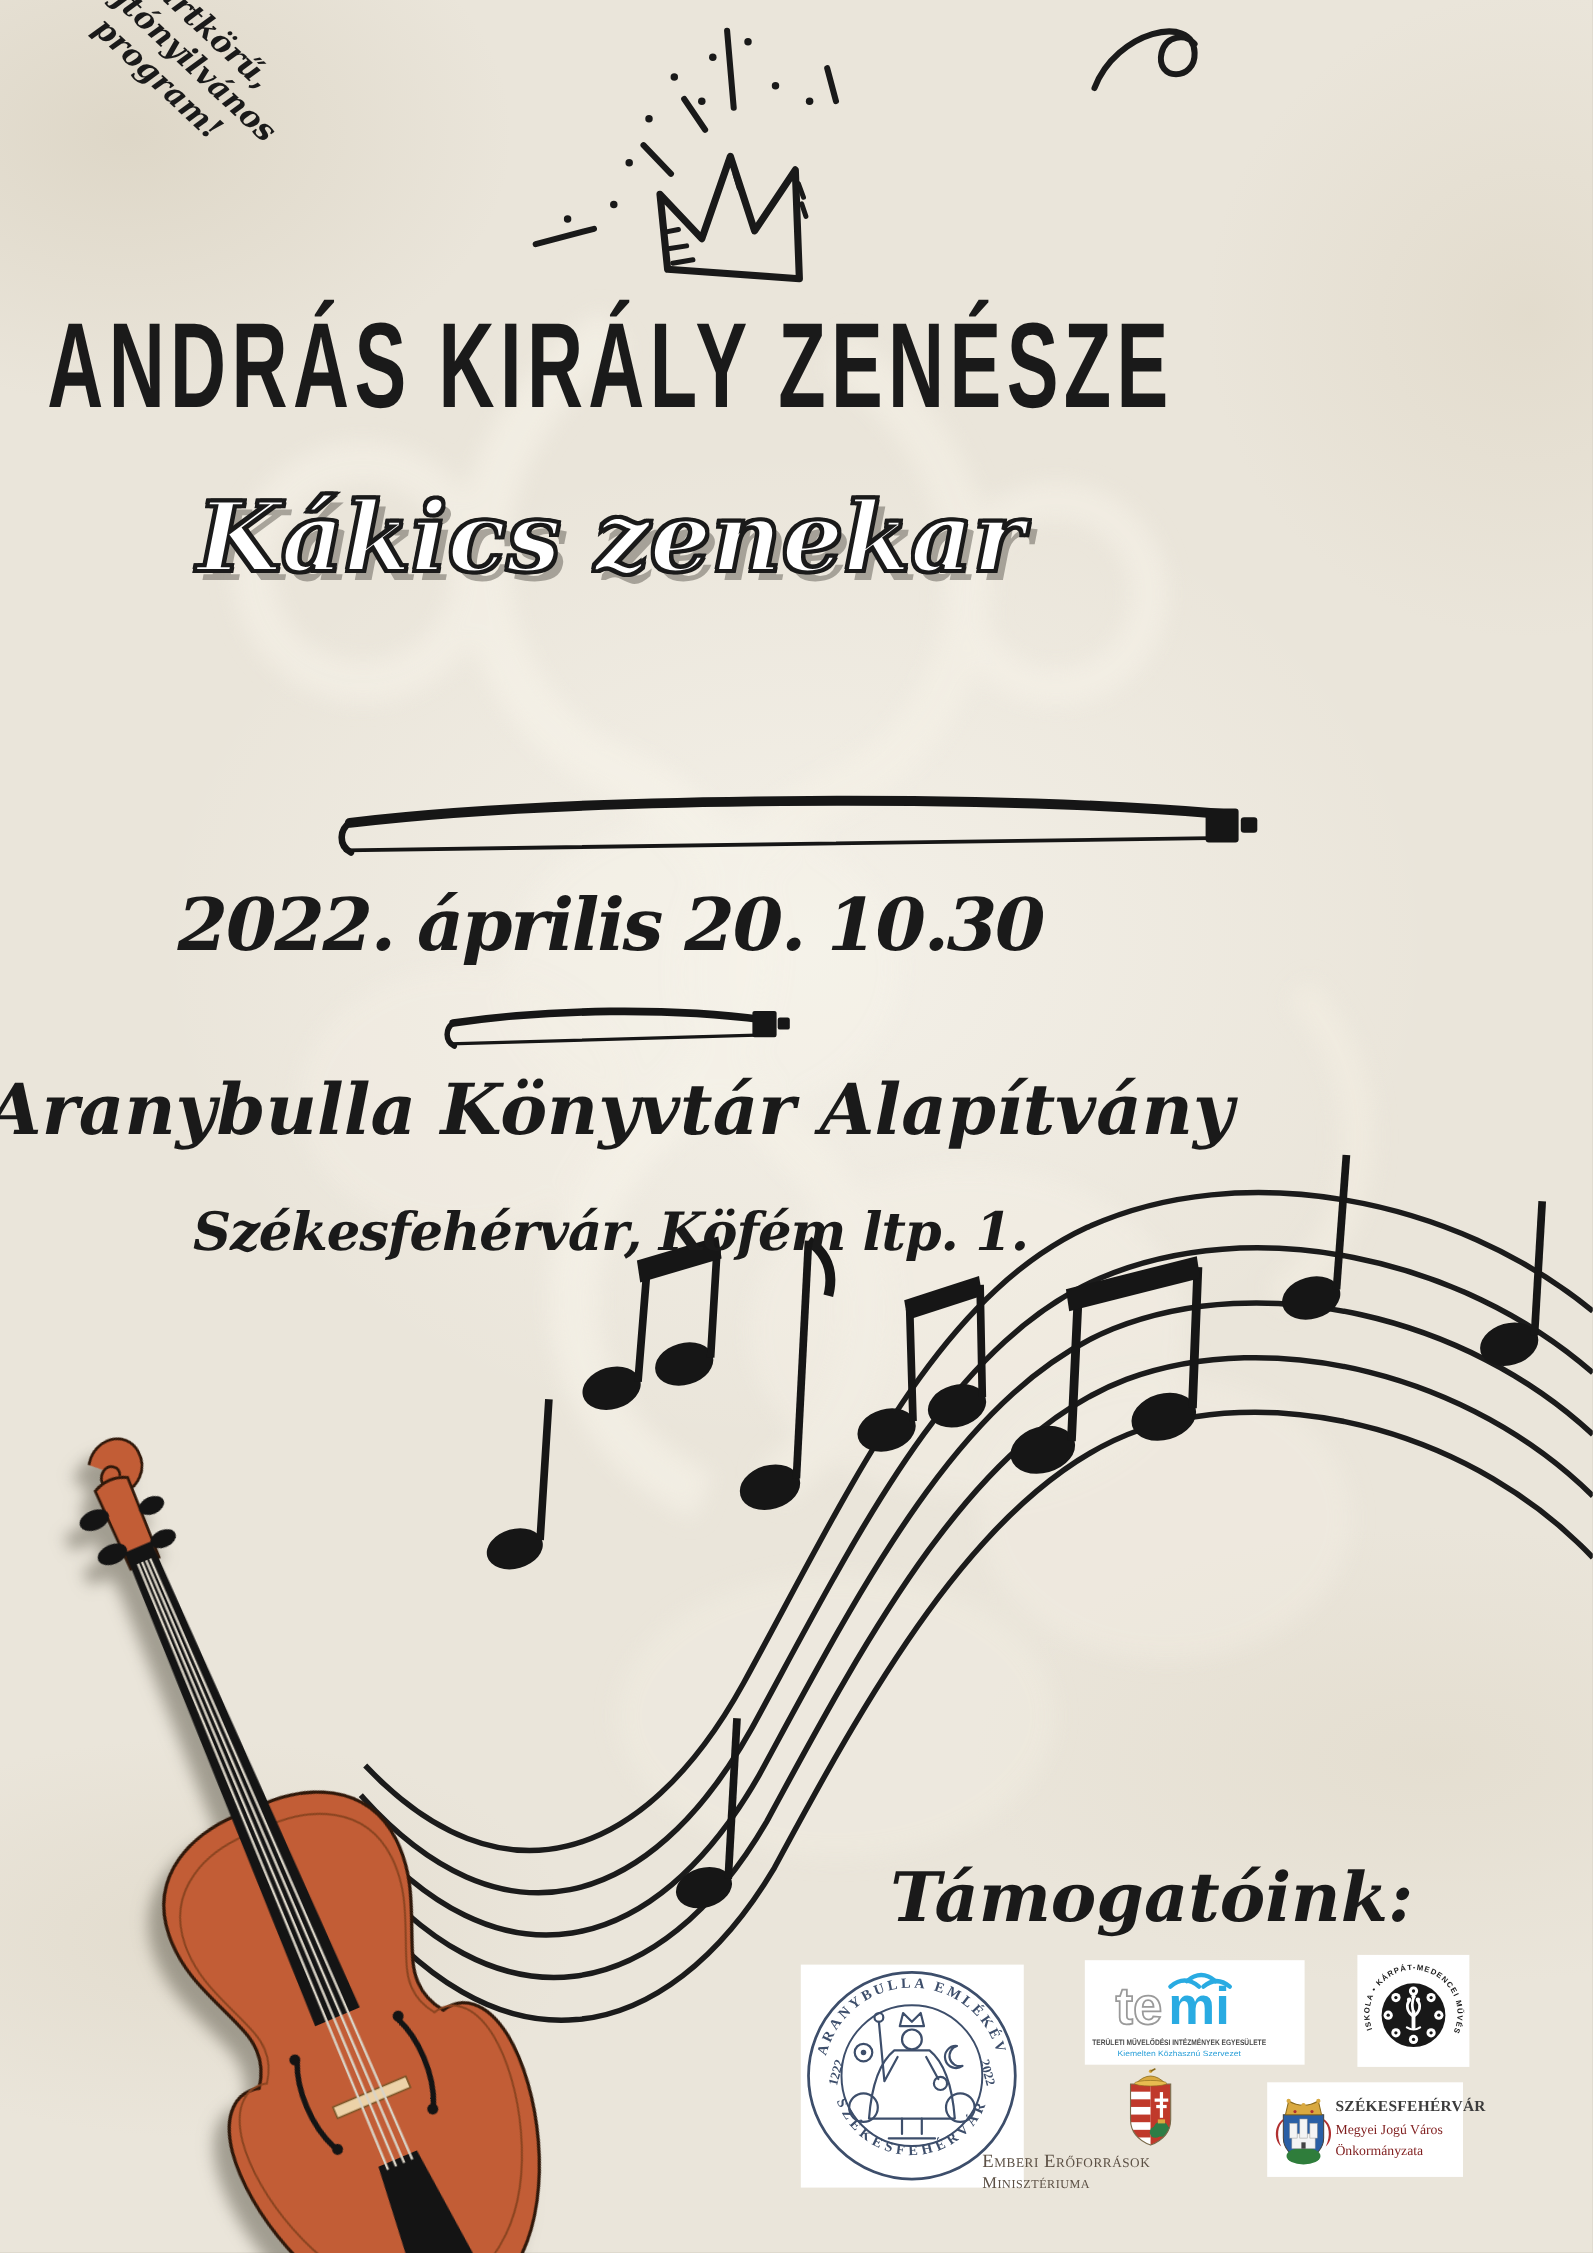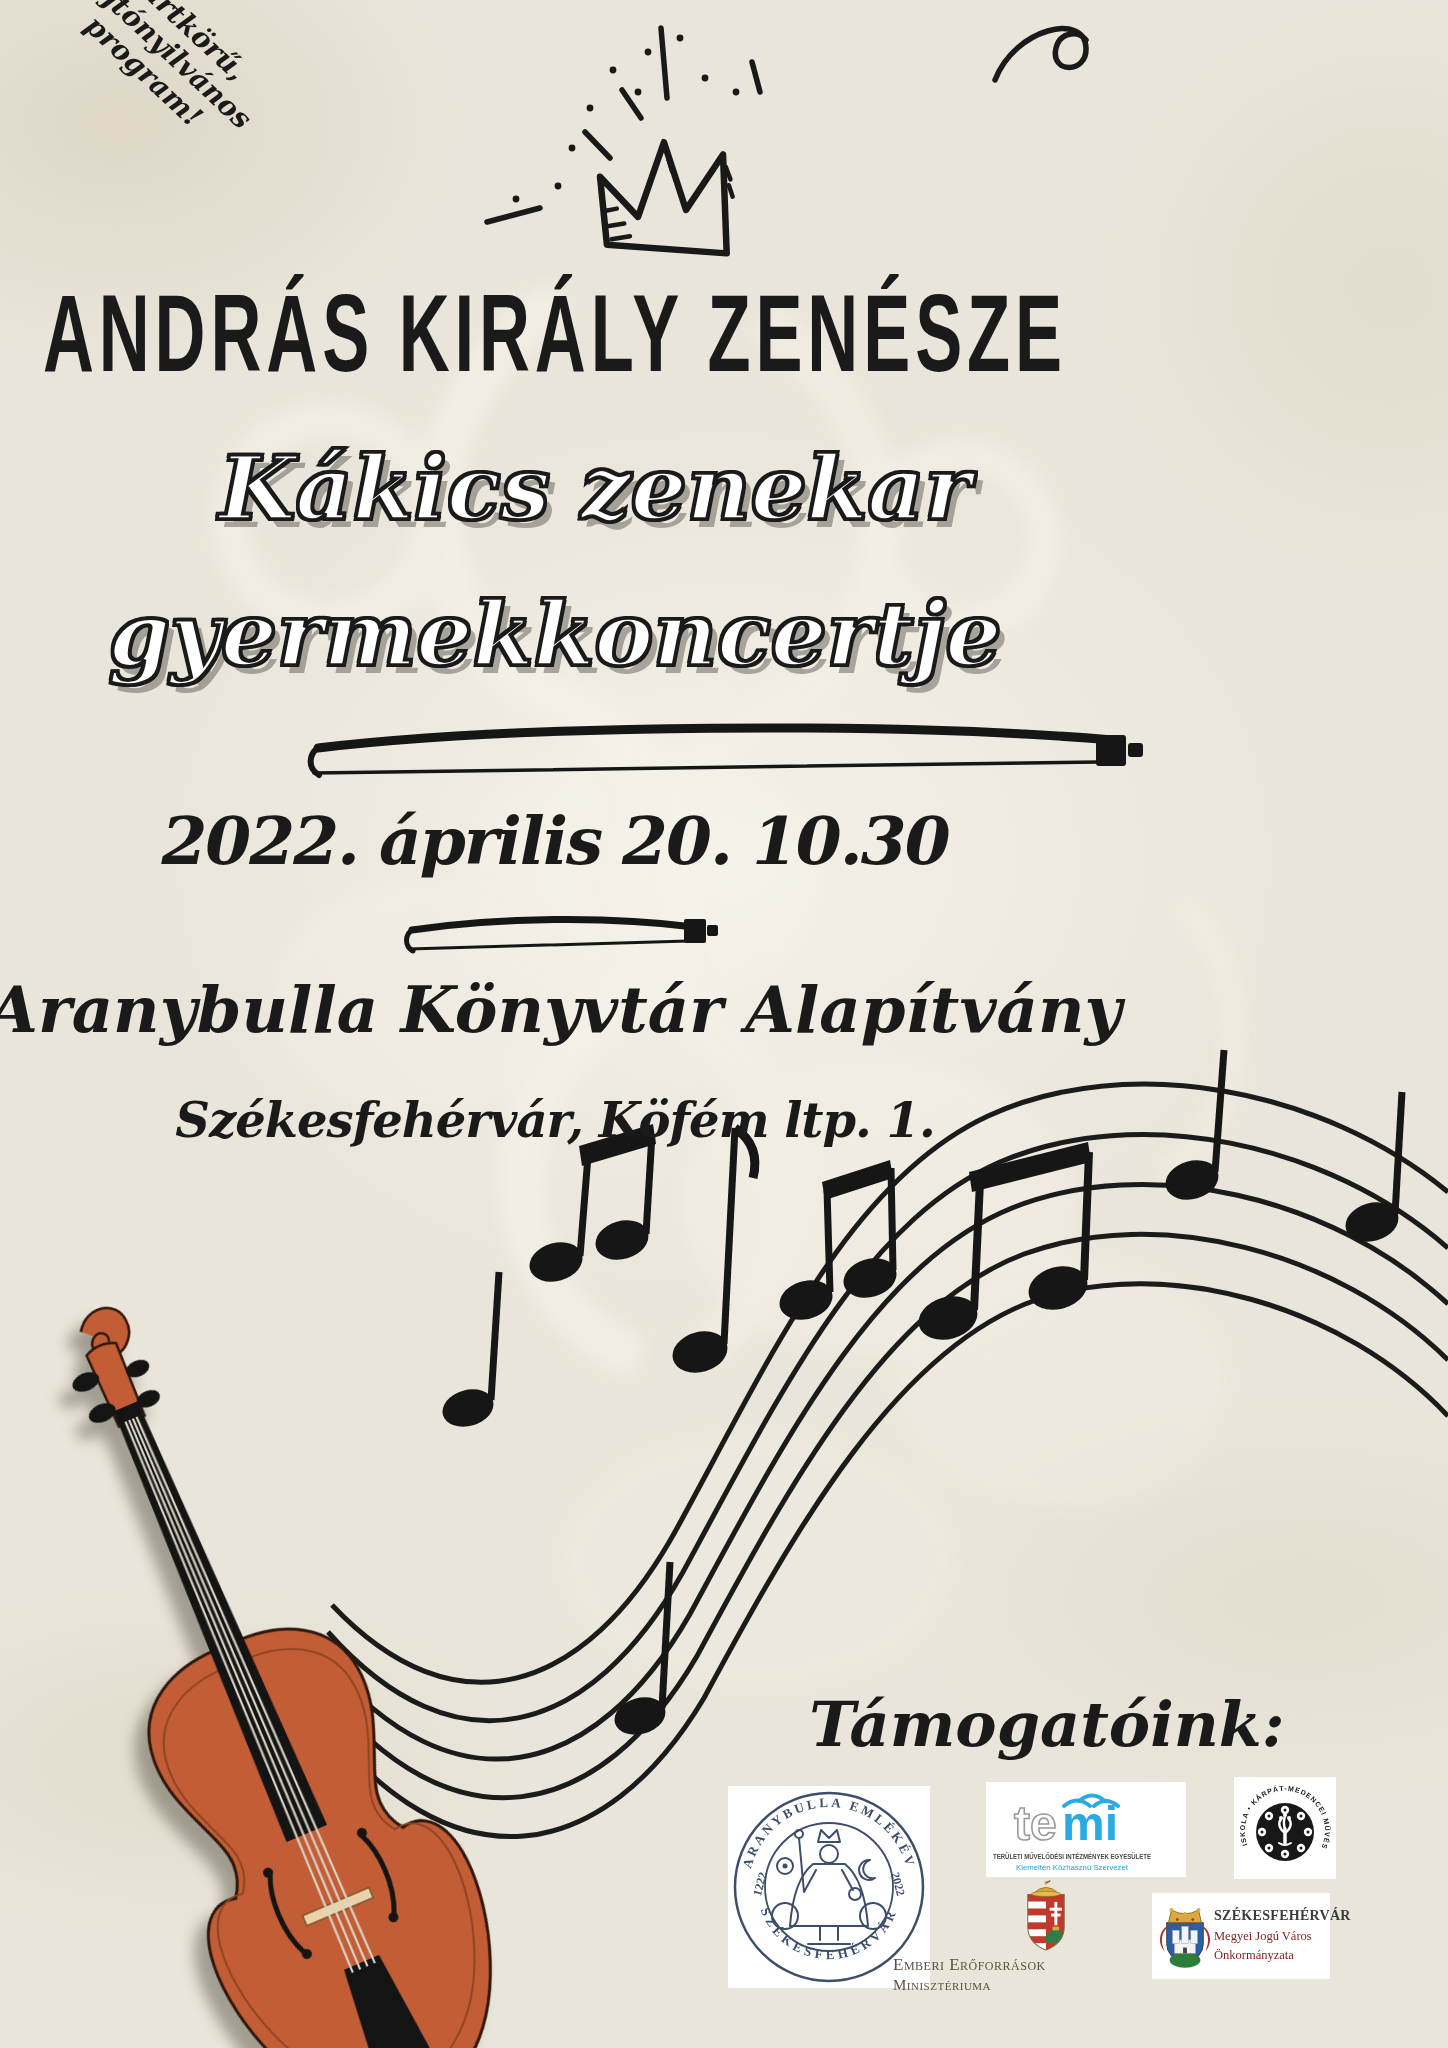--- a/index.html
+++ b/index.html
@@ -15,21 +15,21 @@
     font-family:"Liberation Sans", sans-serif;
   }
   .art{position:absolute;left:0;top:0;z-index:1;}
   .txt{position:absolute;z-index:5;white-space:nowrap;color:#1a1a1a;}
   .hand{font-family:"DejaVu Serif", serif;font-style:italic;font-weight:700;}
   .center{left:555px;transform:translateX(-50%);}
   .title{
     top:290px;font-weight:700;font-size:86px;letter-spacing:6px;line-height:1;
     transform:translateX(-50%) scale(0.82,1.28);
   }
-  .band-line{top:436px;font-size:88px;margin-left:40px;}
+  .band-line{top:436px;font-size:88px;}
   .concert-line{top:582px;font-size:88px;}
   .outline-script{
     color:#fff;
     -webkit-text-stroke:3.5px #1a1a1a;
     text-shadow:
       -2px -2px 0 #1a1a1a, 2px -2px 0 #1a1a1a, -2px 2px 0 #1a1a1a, 2px 2px 0 #1a1a1a,
       7px 8px 0 rgba(95,92,84,.5);
   }
   .datetime{top:802px;font-size:66px;letter-spacing:-2px;text-align:center;}
   .venue{top:972px;font-size:64px;}
@@ -211,21 +211,20 @@
   </svg>
 
   <div class="corner-note hand">
     <div>Zártkörű,</div>
     <div>sajtónyilvános</div>
     <div>program!</div>
   </div>
 
   <div class="txt title center">ANDRÁS KIRÁLY ZENÉSZE</div>
   <div class="txt hand outline-script band-line center">Kákics zenekar</div>
-  <div class="txt hand outline-script concert-line center">gyermekkoncertje</div>
   <div class="txt hand datetime center">2022. április 20. 10.30</div>
   <div class="txt hand venue center">Aranybulla Könyvtár Alapítvány</div>
   <div class="txt hand address center">Székesfehérvár, Köfém ltp. 1.</div>
   <div class="txt hand sponsors-heading">Támogatóink:</div>
 
   <div class="logo-box seal-box">
     <svg width="202" height="202" viewBox="0 0 202 202">
       <defs>
         <path id="sealArcTop" d="M 21 101 A 80 80 0 0 1 181 101"></path>
         <path id="sealArcBottom" d="M 29 101 A 72 72 0 0 0 173 101"></path>

